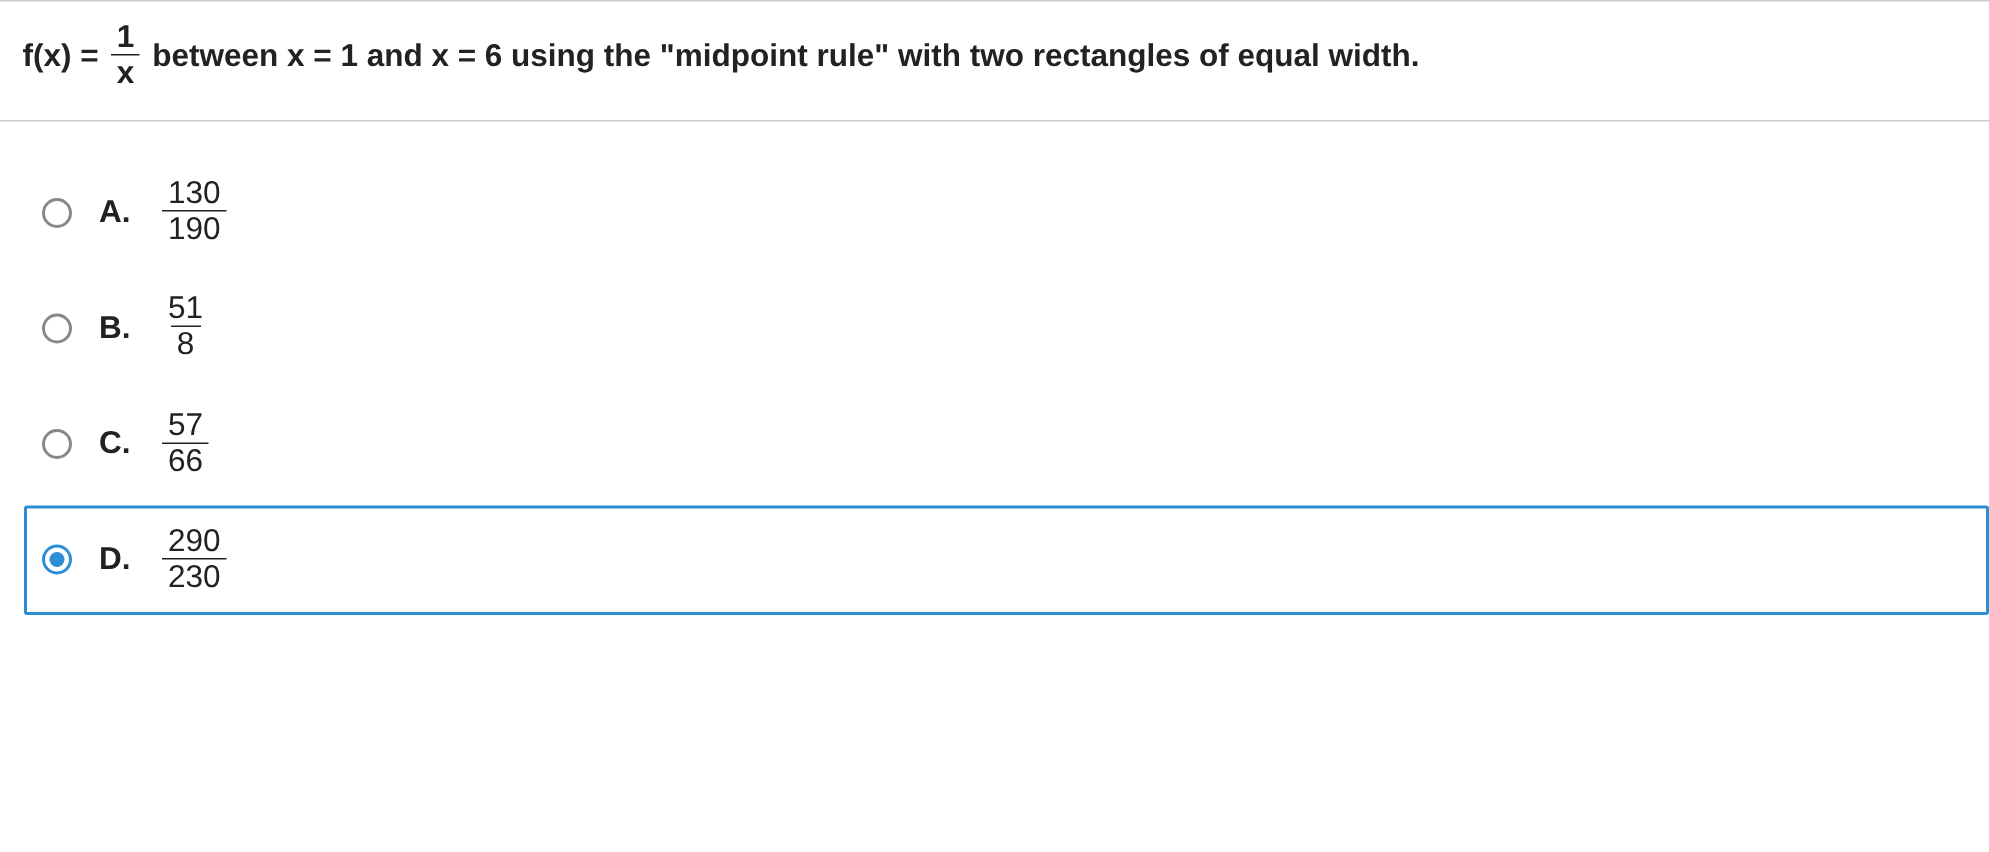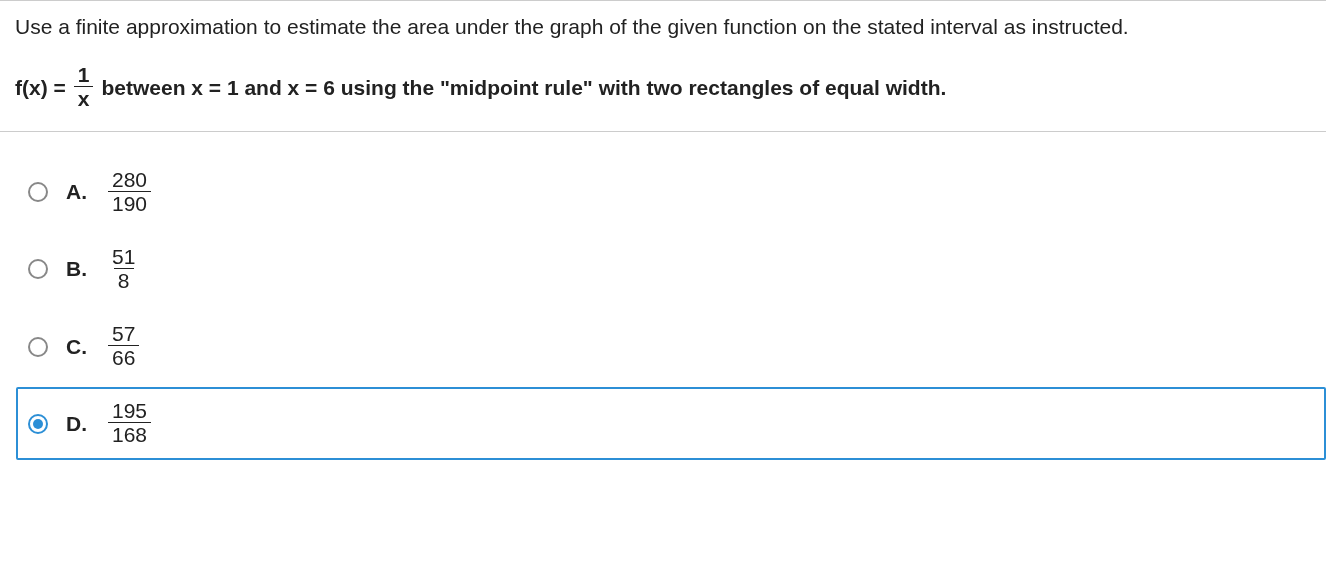--- a/index.html
+++ b/index.html
@@ -56,40 +56,39 @@
     border-radius: 50%;
   }
   .label { font-weight: bold; min-width: 24px; }
 </style>
 </head>
 <body>
 
 <hr class="hr">
 
 <div class="question-block">
-  <p class="question-line">Use a finite approximation to estimate the area under the graph of the given function on the stated interval as instructed.</p>
   <div class="formula-line">
     <span>f(x) =</span>
     <span class="frac">
       <span class="num">1</span>
       <span class="den">x</span>
     </span>
     <span>between x = 1 and x = 6 using the "midpoint rule" with two rectangles of equal width.</span>
   </div>
 </div>
 
 <hr class="hr">
 
 <div class="answers">
 
   <div class="answer-row">
     <span class="radio"></span>
     <span class="label">A.</span>
     <span class="frac">
-      <span class="num">280</span>
+      <span class="num">130</span>
       <span class="den">190</span>
     </span>
   </div>
 
   <div class="answer-row">
     <span class="radio"></span>
     <span class="label">B.</span>
     <span class="frac">
       <span class="num">51</span>
       <span class="den">8</span>
@@ -102,18 +101,18 @@
     <span class="frac">
       <span class="num">57</span>
       <span class="den">66</span>
     </span>
   </div>
 
   <div class="answer-row selected">
     <span class="radio checked"></span>
     <span class="label">D.</span>
     <span class="frac">
-      <span class="num">195</span>
-      <span class="den">168</span>
+      <span class="num">290</span>
+      <span class="den">230</span>
     </span>
   </div>
 
 </div>
 
 </body></html>

